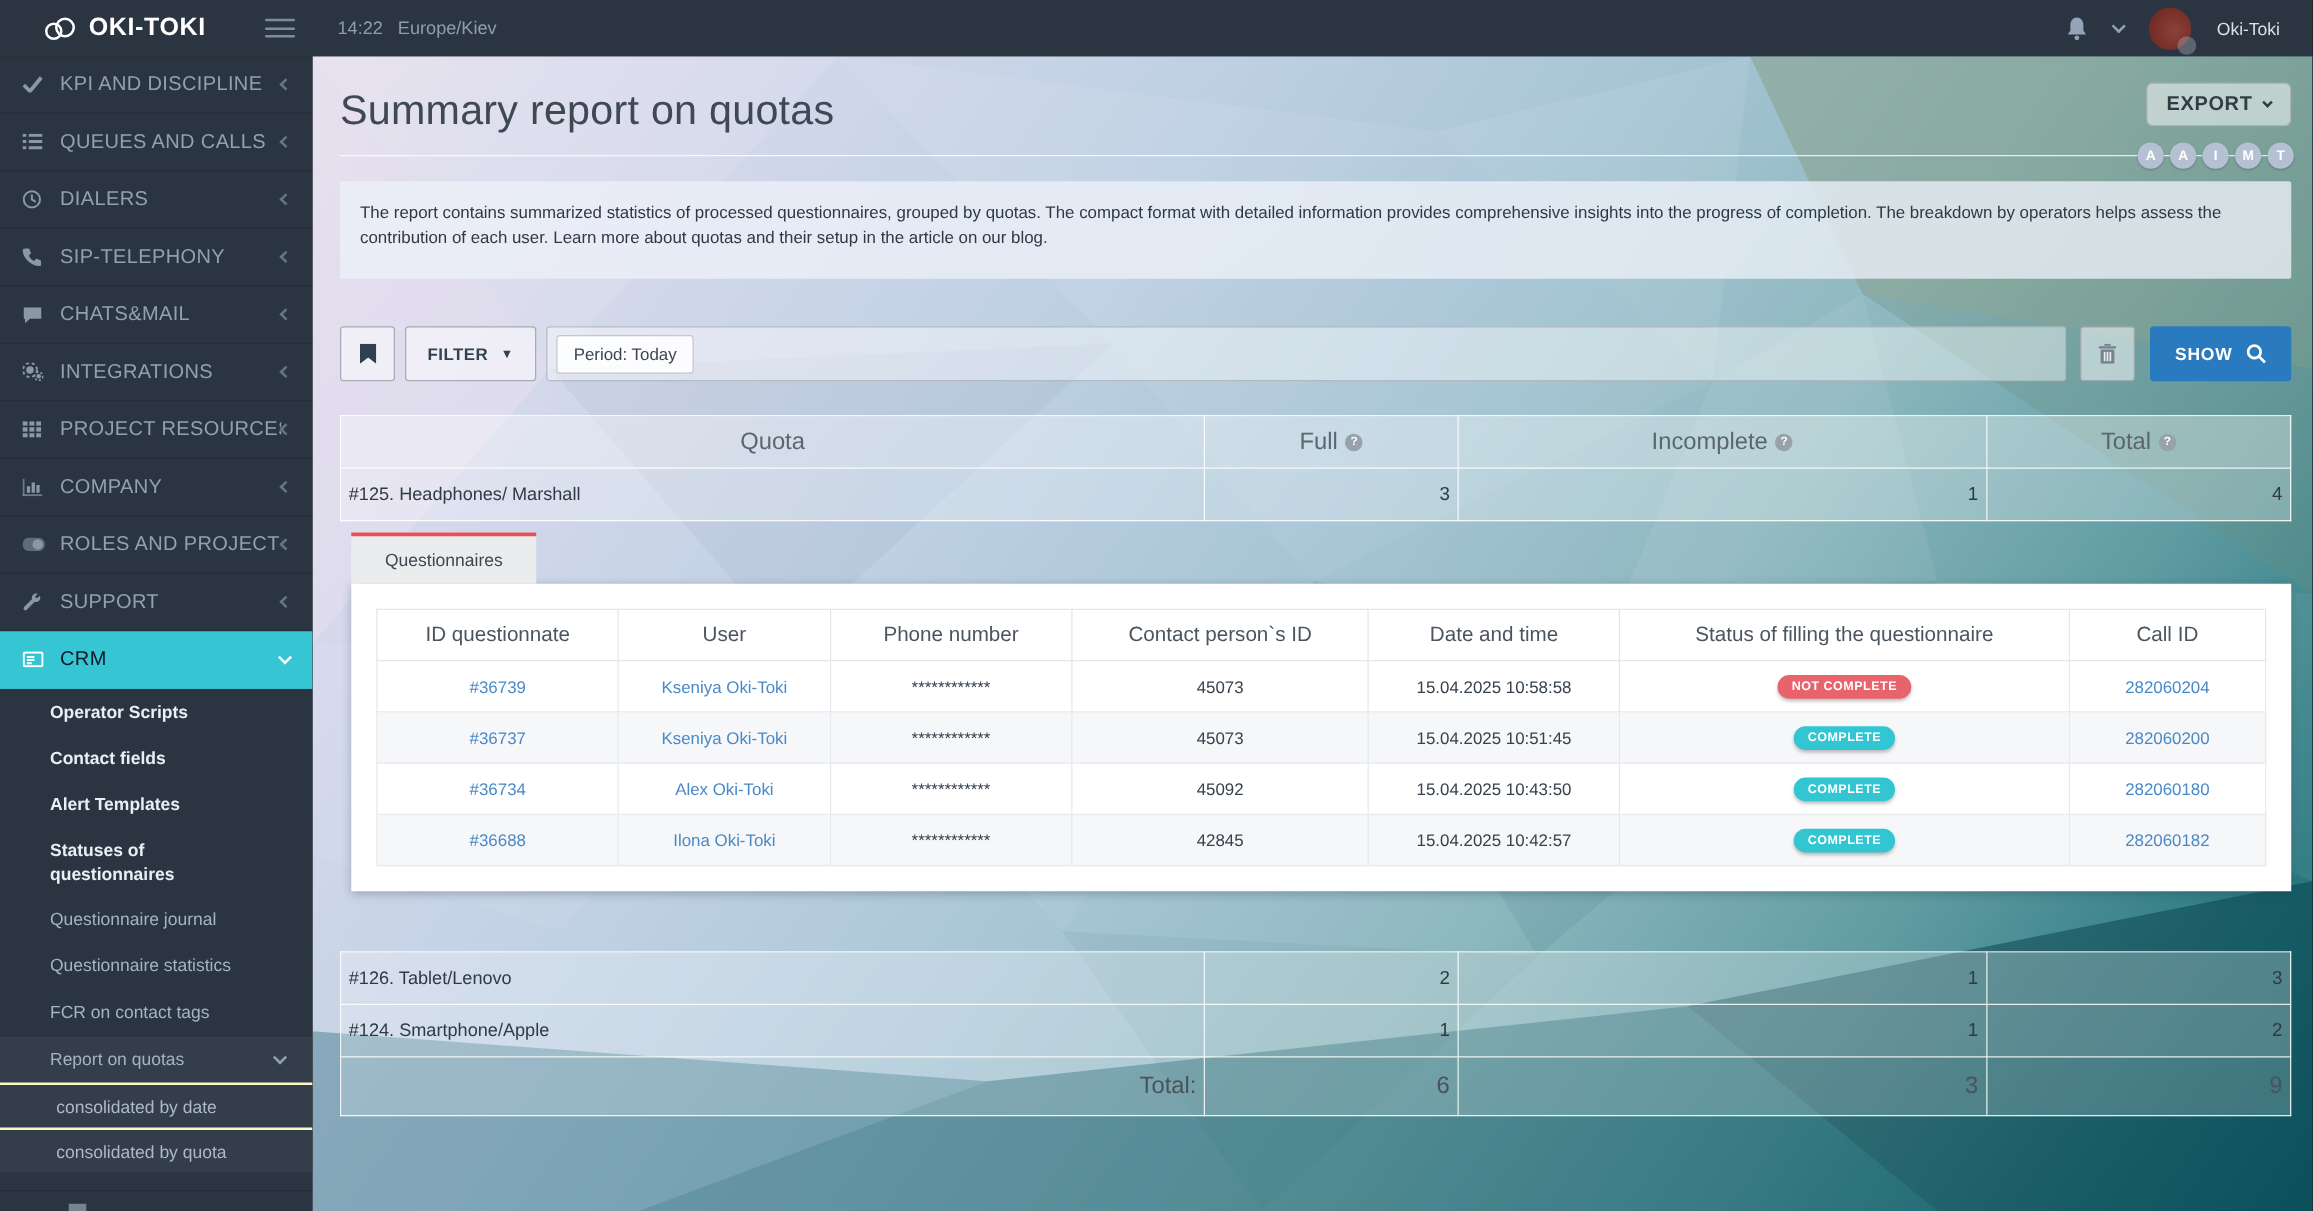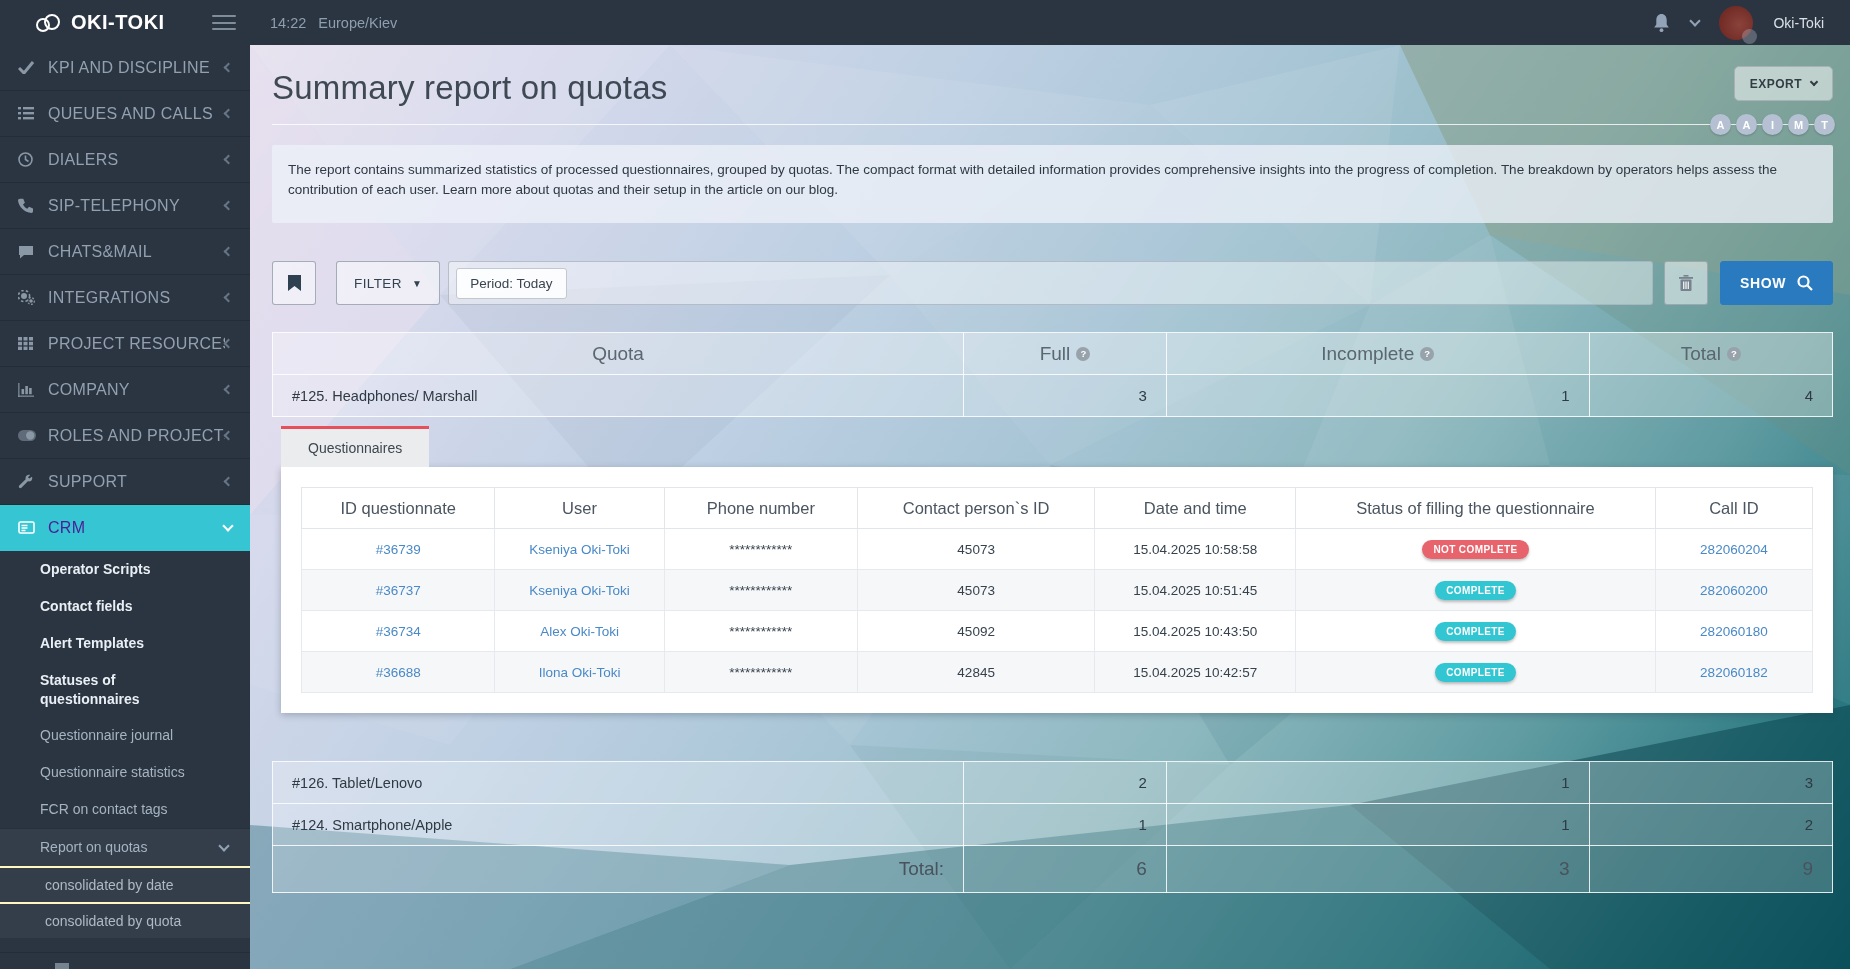--- a/index.html
+++ b/index.html
@@ -19,21 +19,21 @@
   .chev.left { transform:rotate(45deg); border-color:#667484; width:7px; height:7px; }
   .avatar { position:relative; width:34px; height:34px; border-radius:50%; background:radial-gradient(circle at 60% 55%, #8a423b 0%, #732b26 70%); }
   .avatar::after { content:""; position:absolute; right:-4px; bottom:-4px; width:15px; height:15px; border-radius:50%; background:rgba(180,190,200,.35); }
   .top-user { color:#d9e0e7; font-size:14px; }
 
   
   .sidebar { position:absolute; top:45px; left:0; bottom:0; width:250px; background:#2b3541; z-index:4; overflow:hidden; }
   .side-item { height:46px; display:flex; align-items:center; padding:0 18px; border-bottom:1px solid #242d37; color:#92a0b0; font-size:16px; letter-spacing:.3px; cursor:pointer; }
   .si-icon { width:30px; color:#8a97a5; font-size:15px; display:flex; align-items:center; }
   .si-label { flex:1; white-space:nowrap; overflow:hidden; }
-  .side-item.active { background:#36c6d3; color:#4c1d95; border-bottom-color:#36c6d3; }
+  .side-item.active { background:#36c6d3; color:#0f172a; border-bottom-color:#36c6d3; }
   .side-item.active .si-icon { color:#fff; }
   .side-item.active .chev { border-color:#fff; }
   .submenu { }
   .sub-item { padding:9px 16px 9px 40px; font-size:14px; color:#a6b3c0; cursor:pointer; line-height:1.35; }
   .sub-item.bold { color:#e9eff5; font-weight:bold; }
   .sub-item.wrap { width:190px; }
   .sub-row { display:flex; align-items:center; }
   .sub-row .chev { margin-left:auto; margin-right:6px; }
   .sub-item.hl { background:#333e4a; border-top:1px solid #27303a; }
   .sub2-item { background:#333e4a; border-top:2px solid #fef9c3; padding:9px 16px 9px 45px; font-size:14px; color:#aeb9c5; cursor:pointer; }
@@ -43,51 +43,51 @@
   
   .main { position:absolute; left:250px; top:45px; right:0; bottom:0; overflow:hidden;
           background:linear-gradient(125deg,#e6e0ee 0%,#d4d8eb 16%,#bed0e3 33%,#a7c5d5 48%,#8db8bf 63%,#609ca2 78%,#2a7881 91%,#0f606c 100%); }
   .bg { position:absolute; inset:0; width:100%; height:100%; z-index:0; }
   .content { position:relative; z-index:1; padding:0 17px 0 22px; }
 
   .title-row { position:relative; margin-top:20px; height:46px; }
   h1 { font-size:33px; font-weight:300; color:#3e4954; letter-spacing:.2px; line-height:46px; }
   .export-btn { position:absolute; right:0; top:1px; height:35px; padding:0 15px; background:rgba(255,255,255,.5);
                 border:1px solid #a9b0b8; border-radius:5px; display:flex; align-items:center; gap:9px;
-                font-size:12px; font-weight:bold; color:#333c45; letter-spacing:.5px; cursor:pointer; }
+                font-size:16px; font-weight:bold; color:#333c45; letter-spacing:.5px; cursor:pointer; }
   .export-btn .chev { border-color:#333c45; width:6px; height:6px; }
 
   .rule { position:relative; margin-top:13px; height:1px; background:rgba(255,255,255,.8); }
   .badges { position:absolute; right:-2px; top:-10px; display:flex; gap:5px; }
   .badge { width:21px; height:21px; border-radius:50%; background:#b5c1d3; color:#fff; font-size:11px; font-weight:bold;
            display:flex; align-items:center; justify-content:center; box-shadow:0 1px 2px rgba(0,0,0,.2); cursor:pointer; }
 
   .desc { margin-top:20px; background:rgba(237,241,249,.78); border-radius:2px; padding:15px 16px;
           font-size:13.5px; line-height:1.5; color:#2e3944; min-height:78px; }
 
   .filterbar { margin-top:38px; display:flex; align-items:stretch; height:44px; }
   .btn-light { background:rgba(255,255,255,.5); border:1px solid rgba(150,160,172,.85); border-radius:3px;
                display:flex; align-items:center; justify-content:center; color:#2f4050; cursor:pointer; }
   .bookmark-btn { width:44px; }
-  .filter-btn { margin-left:20px; padding:0 17px; gap:10px; font-size:13.5px; font-weight:normal; letter-spacing:.4px; color:#32424f; }
+  .filter-btn { margin-left:8px; padding:0 17px; gap:10px; font-size:13.5px; font-weight:bold; letter-spacing:.4px; color:#32424f; }
   .caret { font-size:10px; color:#32424f; }
   .filter-field { flex:1; margin-left:8px; background:rgba(255,255,255,.42); border:1px solid rgba(165,175,186,.75);
                   border-radius:3px; display:flex; align-items:center; padding:0 7px; cursor:text; }
   .chip { background:rgba(255,255,255,.88); border:1px solid #c2c8cf; border-radius:3px; padding:7px 13px;
           font-size:13.5px; color:#3a4550; cursor:pointer; }
   .trash-btn { width:44px; margin-left:11px; }
   .show-btn { margin-left:12px; background:#2a7abf; border:1px solid #2a7abf; border-radius:3px; color:#fff;
               font-weight:bold; font-size:14px; letter-spacing:.6px; padding:0 19px; display:flex; align-items:center; gap:11px; cursor:pointer; }
 
   table.qt { width:100%; border-collapse:collapse; table-layout:fixed; }
   .qt-top { margin-top:27px; }
   .qt th { height:42px; background:rgba(255,255,255,.34); border:1px solid rgba(255,255,255,.85);
            font-weight:300; font-size:19px; color:#5a6670; }
   .qt td { height:42px; background:rgba(255,255,255,.26); border:1px solid rgba(255,255,255,.85);
-           font-size:14.5px; color:#2f3a44; padding:0 19px; }
+           font-size:14.5px; color:#2f3a44; padding:0 6px; }
   .qt .num { text-align:right; font-size:15px; }
   .qt .total-row td { height:47px; background:rgba(255,255,255,.2); font-size:19px; font-weight:300; color:#49535d; }
   .qt .total-label { text-align:right; }
   .qhead { display:inline-flex; align-items:center; gap:6px; }
   .qmark { width:14px; height:14px; border-radius:50%; background:#98a2aa; color:#fff; font-size:9.5px; font-weight:bold;
            display:inline-flex; align-items:center; justify-content:center; cursor:pointer; }
 
   .detail { margin-top:9px; padding-left:9px; padding-right:0; }
   .tab { display:inline-block; background:#ebecee; border-top:3px solid #e7505a; padding:11px 27px 11px 27px;
          font-size:14px; color:#3d4750; cursor:pointer; }

